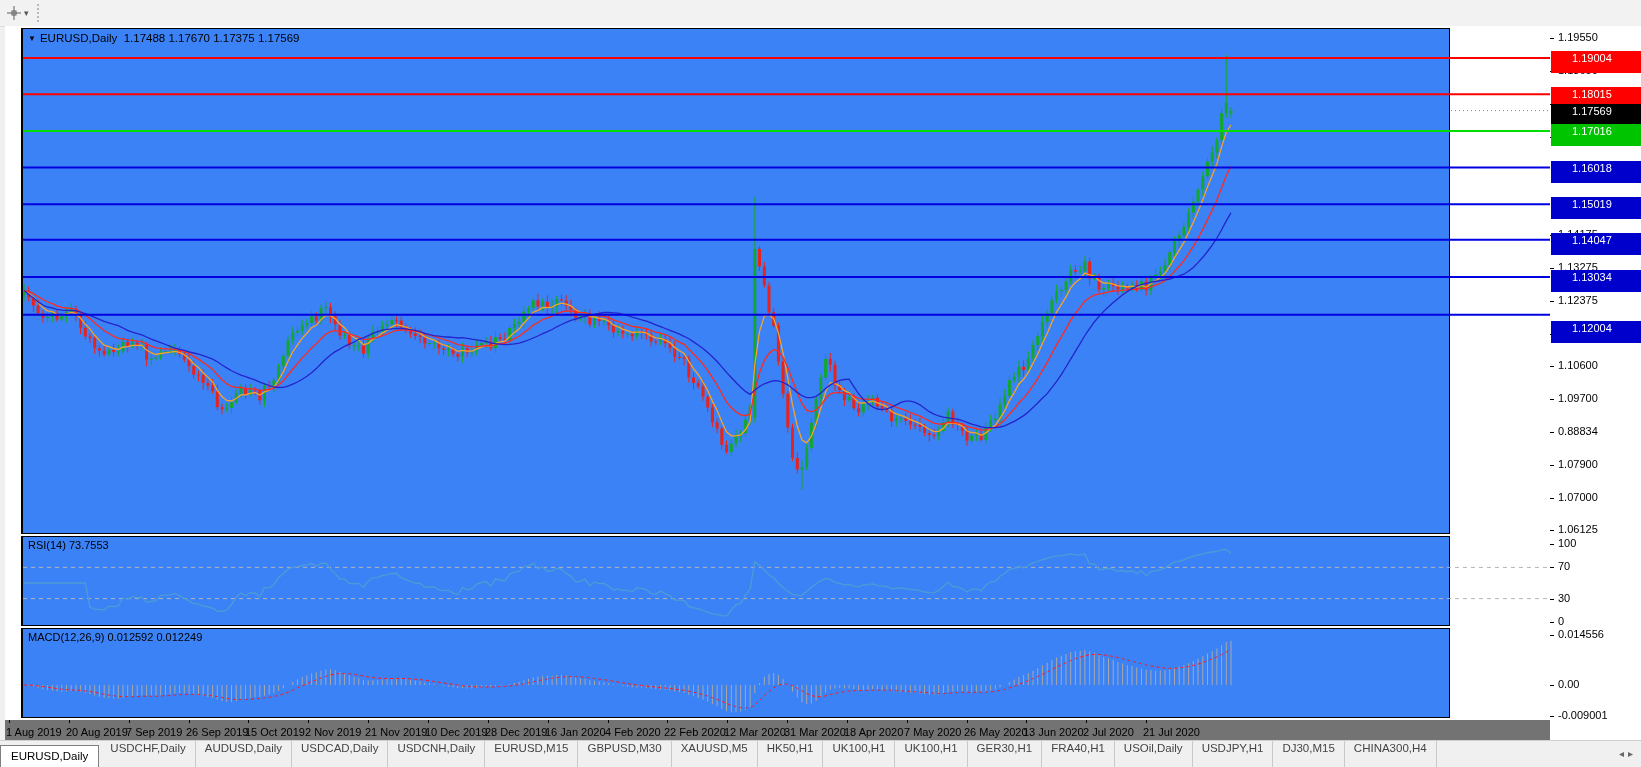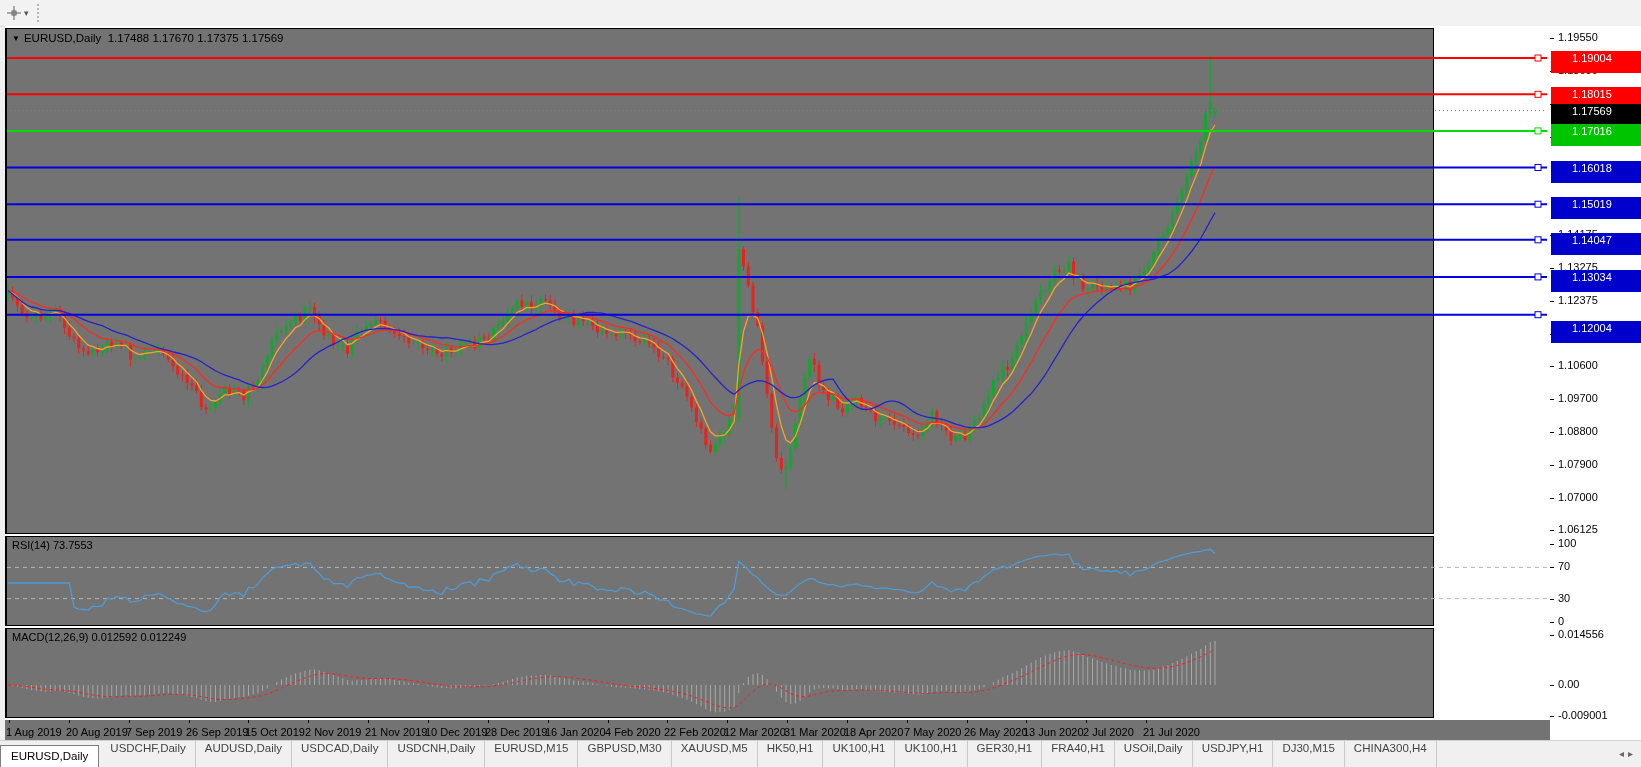--- a/index.html
+++ b/index.html
@@ -6,21 +6,21 @@
     font-family:"Liberation Sans","DejaVu Sans",sans-serif;background:#f0f0f0;}
   .toolbar{position:absolute;top:0;left:0;width:1641px;height:26px;background:#f2f2f2;
     border-bottom:1px solid #dcdcdc;display:flex;align-items:center;}
   .tool-icon{display:inline-flex;align-items:center;margin-left:6px;cursor:pointer;}
   .caret{font-size:9px;color:#555;margin-left:2px;}
   .grip{height:18px;border-left:2px dotted #b8b8b8;margin:0 10px 0 8px;}
   .tf-btn{font-size:11px;color:#2a2a2a;padding:3px 8px;margin:0 2px;border:1px solid transparent;
     border-radius:2px;cursor:pointer;}
   .tf-btn.active{border-color:#9fb4c8;background:#fdfdfd;}
   .chart-window{position:absolute;left:5px;top:26px;width:1636px;height:714px;background:#fff;}
-  .panel{position:absolute;left:0;width:1429px;background:#737373;border:1px solid #000;
+  .panel{position:absolute;left:16px;width:1429px;background:#3b82f6;border:1px solid #000;
     border-left-width:2px;box-sizing:border-box;}
   #main-panel{top:2px;height:506px;}
   #rsi-panel{top:510px;height:90px;padding-left:24px;}
   #macd-panel{top:602px;height:90px;}
   .panel svg{position:absolute;left:0;top:0;}
   .panel-label{position:absolute;left:5px;top:2px;font-size:11px;color:#000;white-space:nowrap;z-index:5;}
   .chart-title{position:absolute;left:5px;top:3px;font-size:11.5px;color:#000;white-space:nowrap;z-index:5;}
   .chart-title .tri{font-size:8px;vertical-align:1px;margin-right:4px;}
   #date-axis{position:absolute;left:0;top:694px;width:1545px;height:22px;background:#737373;}
   .date-lbl{position:absolute;top:6px;font-size:11px;color:#000;white-space:nowrap;}
@@ -927,21 +927,21 @@
       <div class="ax-lbl" style="top: 235px;">1.13275</div>
       <div class="ax-tick" style="top: 275px;"></div>
       <div class="ax-lbl" style="top: 268px;">1.12375</div>
       <div class="ax-tick" style="top: 308px;"></div>
       <div class="ax-lbl" style="top: 301px;">1.11475</div>
       <div class="ax-tick" style="top: 340px;"></div>
       <div class="ax-lbl" style="top: 333px;">1.10600</div>
       <div class="ax-tick" style="top: 373px;"></div>
       <div class="ax-lbl" style="top: 366px;">1.09700</div>
       <div class="ax-tick" style="top: 406px;"></div>
-      <div class="ax-lbl" style="top: 399px;">1.08800</div>
+      <div class="ax-lbl" style="top: 399px;">0.88834</div>
       <div class="ax-tick" style="top: 439px;"></div>
       <div class="ax-lbl" style="top: 432px;">1.07900</div>
       <div class="ax-tick" style="top: 472px;"></div>
       <div class="ax-lbl" style="top: 465px;">1.07000</div>
       <div class="ax-tick" style="top: 504px;"></div>
       <div class="ax-lbl" style="top: 497px;">1.06125</div>
       <div class="ax-tag" style="top: 25px; background: rgb(255, 0, 0);">1.19004</div>
       <div class="ax-tag" style="top: 61px; background: rgb(255, 0, 0);">1.18015</div>
       <div class="ax-tag" style="top: 78px; background: rgb(0, 0, 0);">1.17569</div>
       <div class="ax-tag" style="top: 98px; background: rgb(0, 196, 0);">1.17016</div>

